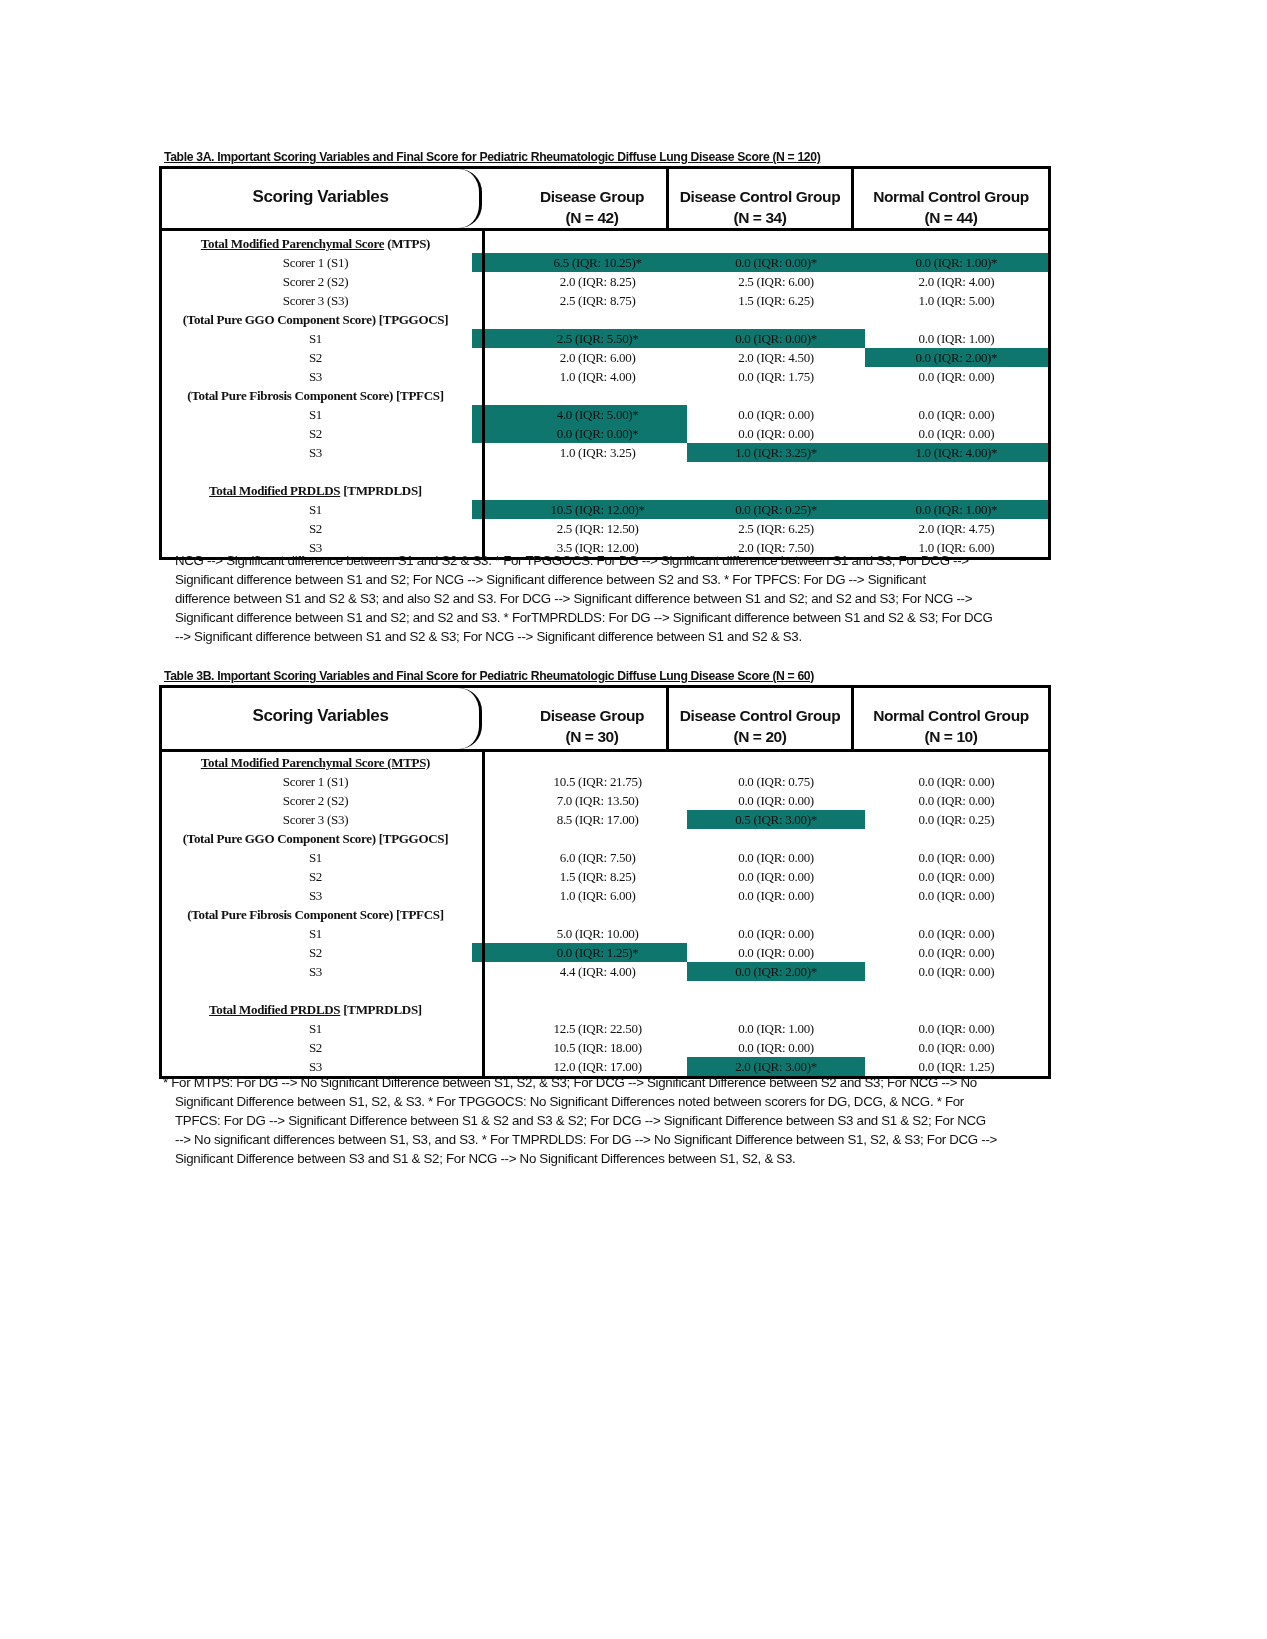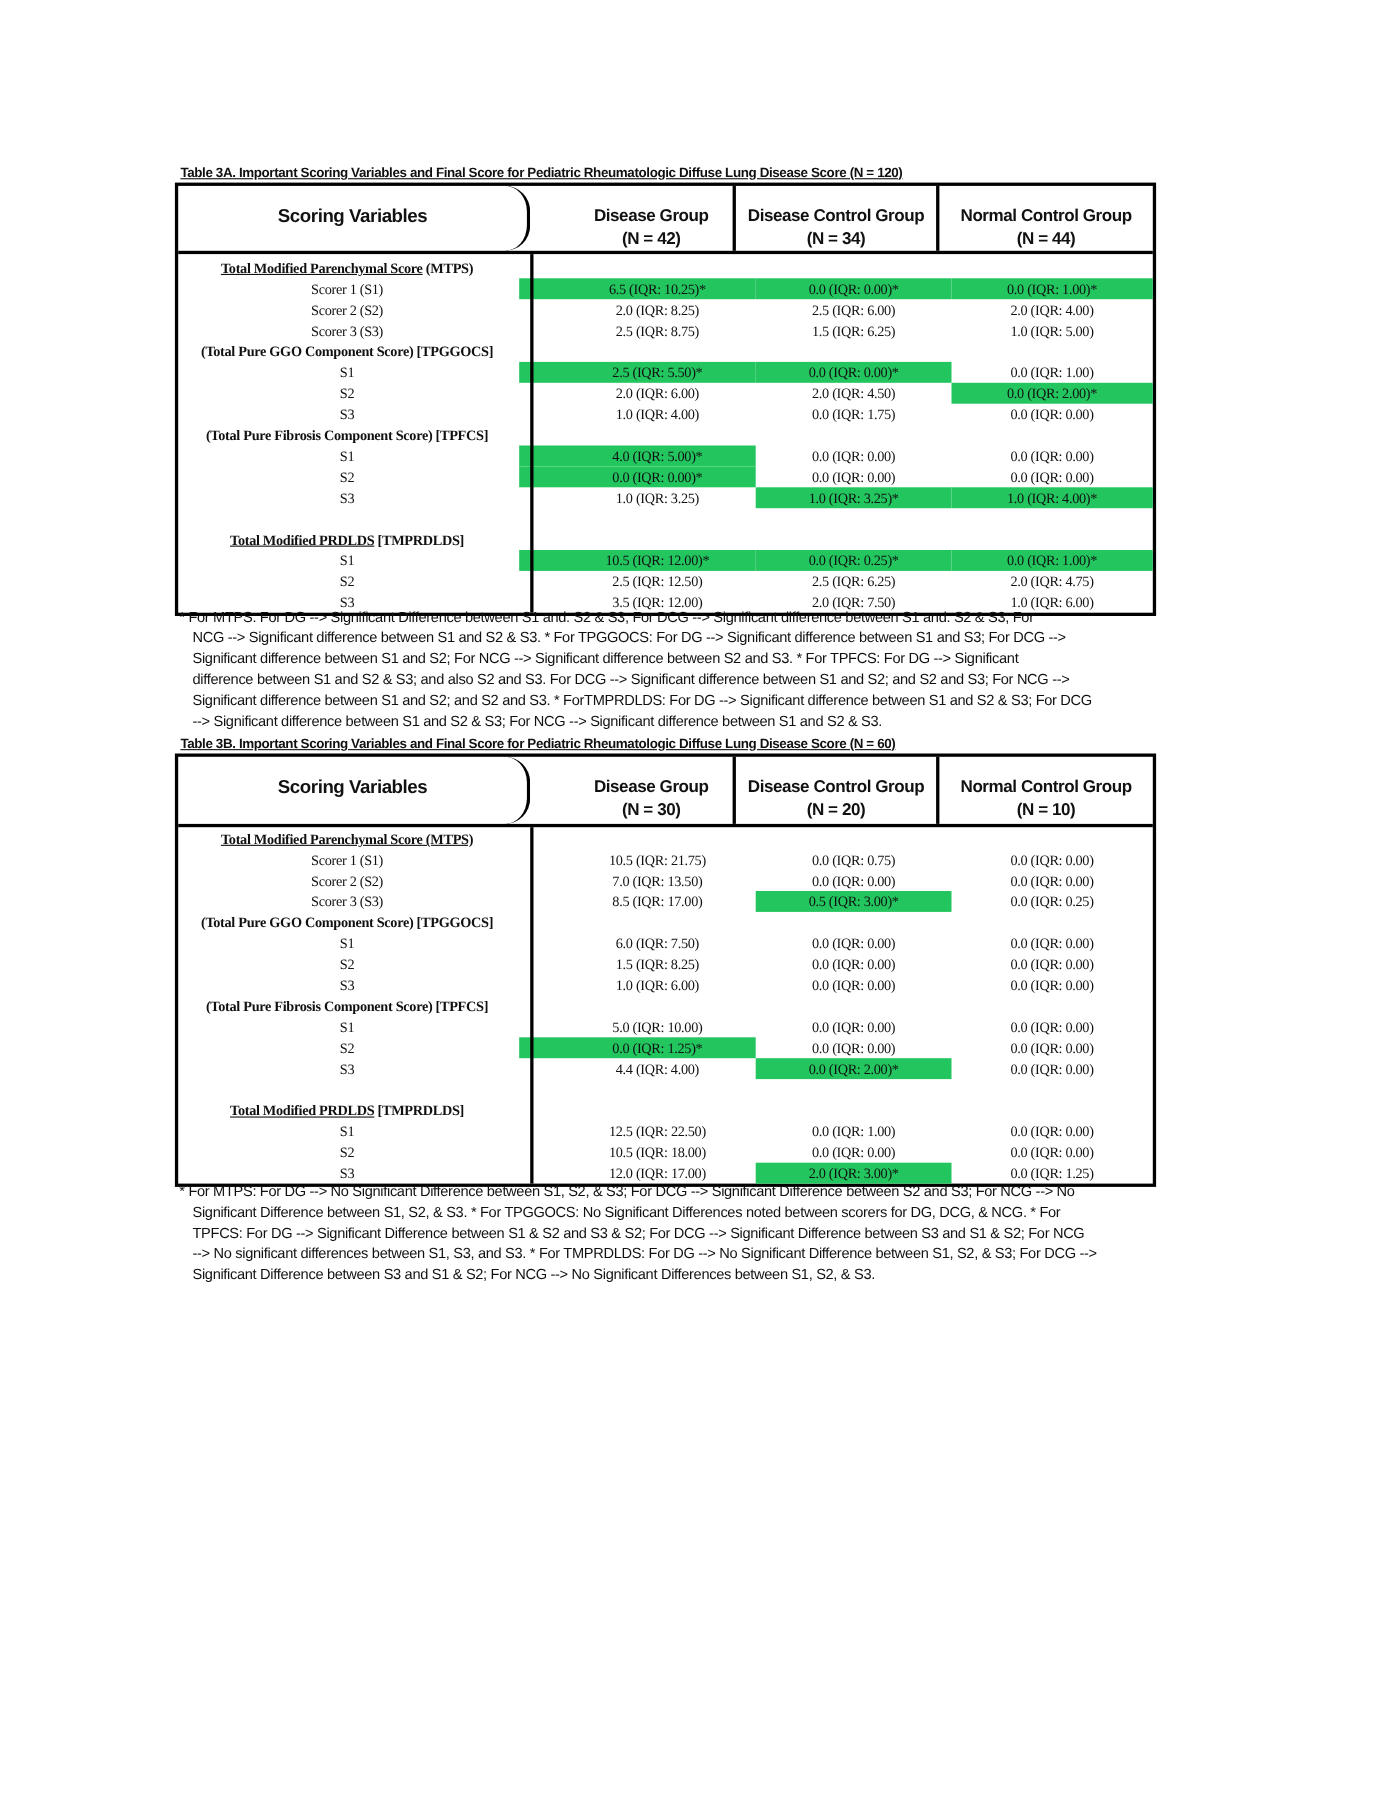--- a/index.html
+++ b/index.html
@@ -22,21 +22,21 @@
   .body { position: relative; }
   .body .divider { position: absolute; top: 0; bottom: 0; left: 320px; width: 3px; background: #000; }
   .row { display: flex; height: 19px; line-height: 19px; font-size: 13px; letter-spacing: -0.3px; font-family: Liberation Serif, serif; }
   .row .c0 { text-align: center; padding-right: 3px; box-sizing: content-box; width: 320px; }
   .row .c1, .row .c2, .row .c3 { text-align: center; }
   .row .c1 { width: 187px; }
   .row .c2 { width: 185px; }
   .row .c3 { width: 191px; }
   .sec-label { font-weight: bold; }
   .u { text-decoration: underline; }
-  .hl { background: #22c55e; }
+  .hl { background: #0f766e; }
   .spacer { height: 19px; }
   .notes { position: absolute; left: 163px; width: 900px; font-size: 13.3px; line-height: 19px;
            letter-spacing: -0.3px; color: #111; }
   .notes p { margin: 0; }
   .notes .first { text-indent: 0; }
   .notes .ind { padding-left: 12px; }
 </style>
 </head>
 <body>
 
@@ -163,21 +163,20 @@
       <div class="row">
         <div class="c0">S3</div>
         <div class="c1">3.5 (IQR: 12.00)</div>
         <div class="c2">2.0 (IQR: 7.50)</div>
         <div class="c3">1.0 (IQR: 6.00)</div>
       </div>
     </div>
   </div>
 
   <div class="notes" style="top:551px;">
-    <p class="first">* For MTPS:  For DG --&gt; Significant Difference between S1 and. S2 &amp; S3; For DCG --&gt; Significant difference between S1 and. S2 &amp; S3;  For</p>
     <p class="ind">NCG --&gt; Significant difference between S1 and S2 &amp; S3.  * For TPGGOCS: For DG --&gt; Significant difference between S1 and S3;  For DCG --&gt;</p>
     <p class="ind">Significant difference between S1 and S2;  For NCG --&gt; Significant difference between S2 and S3. * For TPFCS:  For DG --&gt;  Significant</p>
     <p class="ind">difference between S1 and S2 &amp; S3; and also S2 and S3. For DCG --&gt; Significant difference between S1 and S2; and S2 and S3; For NCG --&gt;</p>
     <p class="ind">Significant difference between S1 and S2; and S2 and S3.  * ForTMPRDLDS: For DG --&gt; Significant difference between S1 and S2 &amp; S3; For DCG</p>
     <p class="ind">--&gt; Significant difference between S1 and S2 &amp; S3; For NCG --&gt; Significant difference between S1 and S2 &amp; S3.</p>
   </div>
 
   <div class="tbl-title" style="top:669px;">Table 3B. Important Scoring Variables and Final Score for Pediatric Rheumatologic Diffuse Lung Disease Score (N = 60)</div>
 
   <div class="tbl" style="top:685px;">

